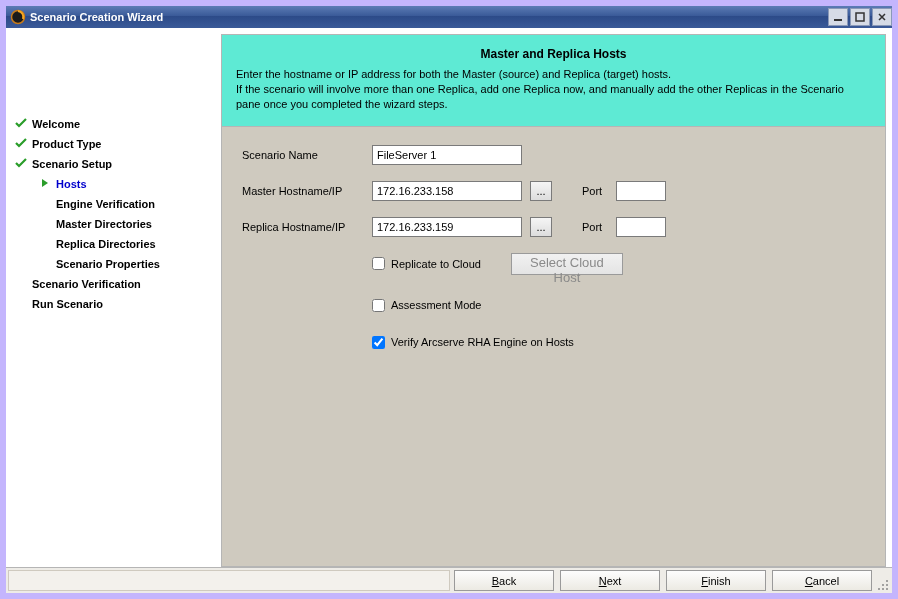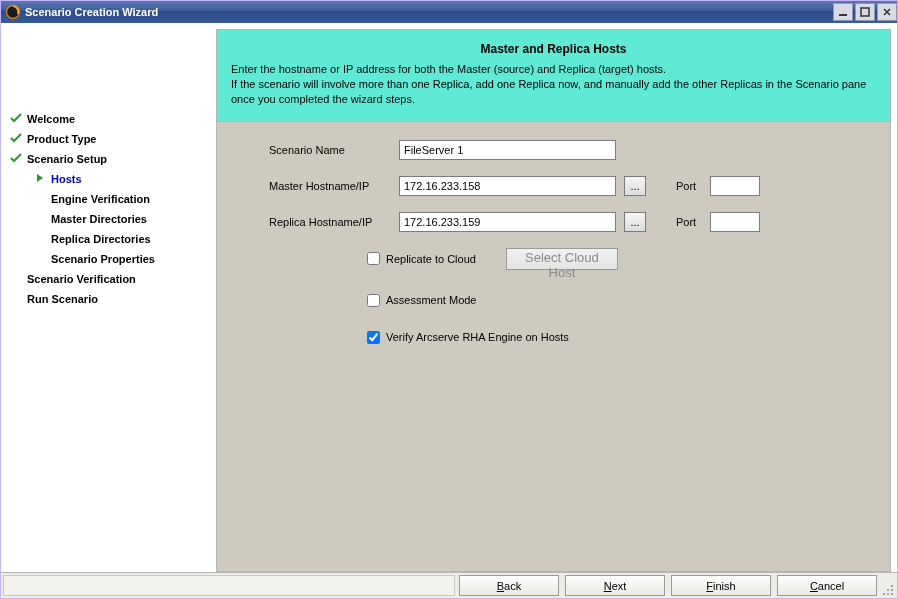--- a/index.html
+++ b/index.html
@@ -1,39 +1,39 @@
 <!DOCTYPE html>
 <html><head>
 <meta charset="utf-8">
 <style>
   * { box-sizing: border-box; }
   html, body { margin:0; padding:0; font-family: Tahoma, Arial, sans-serif; font-size:11px; color:#000; }
-  .window { width:898px; height:599px; border:1px solid #c4b5fd; background:#fff; position:relative; display:flex; flex-direction:column; }
+  .window { width:898px; height:599px; border:6px solid #c4b5fd; background:#fff; position:relative; display:flex; flex-direction:column; }
   .titlebar { height:22px; background:linear-gradient(to bottom,#5c7bb5 0%, #3a5a98 45%, #2c4a88 46%, #3a5a98 100%); color:#fff; font-weight:bold; display:flex; align-items:center; padding-left:4px; font-size:11px; }
   .titlebar .app-icon { width:16px; height:16px; margin-right:4px; display:inline-block; }
   .titlebar .spacer { flex:1; }
   .win-btns { display:flex; }
   .win-btn { width:20px; height:18px; margin-left:0; background:#d6dbe6; border:1px solid #8a99b8; display:flex; align-items:center; justify-content:center; color:#333; font-size:10px; font-family:Arial; cursor:default; }
   .win-btn + .win-btn { margin-left:2px; }
   .client { flex:1; display:flex; background:#fff; }
   .sidebar { width:215px; background:#fff; padding:85px 0 0 8px; }
   .nav-item { display:flex; align-items:flex-end; padding:3px 0; font-size:11px; }
   .nav-item .glyph { width:14px; height:14px; margin-right:4px; display:inline-flex; align-items:center; justify-content:center; }
   .nav-top { font-weight:bold; }
   .nav-sub { padding-left:24px;font-weight:bold; }
   .nav-active { color:#0000cc; }
   .content { flex:1; display:flex; flex-direction:column; }
   .header-box { border:1px solid #b5b5b5; background:#5eead4; margin:6px 6px 0 0; padding:12px 14px 14px 14px; }
   .header-title { text-align:center; font-weight:bold; font-size:12px; margin-bottom:6px; }
   .header-desc { font-size:11px; line-height:1.35; }
   .form-area { flex:1; background:#cfcabf; margin:0 6px 0 0; border:1px solid #b5b5b5; border-top:none; padding:18px 20px; }
   .form-row { display:flex; align-items:center; margin-bottom:16px; }
-  .form-label { width:130px; font-size:11px;margin-left:32px; }
+  .form-label { width:130px; font-size:11px; }
   .text-input { height:20px; border:1px solid #7a7a7a; background:#fff; padding:1px 4px; font-size:11px; font-family:Tahoma, Arial, sans-serif; }
-  .text-input.main { width:217px; }
+  .text-input.main { width:150px; }
   .dots-btn { width:22px; height:20px; margin-left:8px; border:1px solid #7a7a7a; background:linear-gradient(#f5f5f5,#ddd); font-size:11px; cursor:default; display:flex; align-items:center; justify-content:center;}
   .port-label { margin-left:30px; width:34px; font-size:11px; }
   .port-input { width:48px;padding-left:44px; }
   .check-row { display:flex; align-items:center; margin-bottom:16px; margin-left:130px; }
   .check-row input[type=checkbox]{ width:13px; height:13px; margin:0 6px 0 0; }
   .select-cloud { margin-left:30px; height:22px; width:112px; border:1px solid #9a9a9a; background:linear-gradient(#f1f1f1,#e4e4e4); color:#8a8a8a; font-size:13px; cursor:default; }
   .footer { height:26px; border-top:1px solid #b5b5b5; background:#eeece7; display:flex; align-items:stretch; padding:0; }
   .footer-spacer { flex:1; border:1px solid #cfcabf; margin:2px 0 2px 2px; background:#f3f1ec;}
   .footer-btn { width:100px; margin:2px 2px 2px 4px; border:1px solid #9a9a9a; background:linear-gradient(#fdfdfd,#eceae3); font-size:11px; cursor:default; display:flex; align-items:center; justify-content:center; }
   .footer-btn .ul { text-decoration:underline; }

